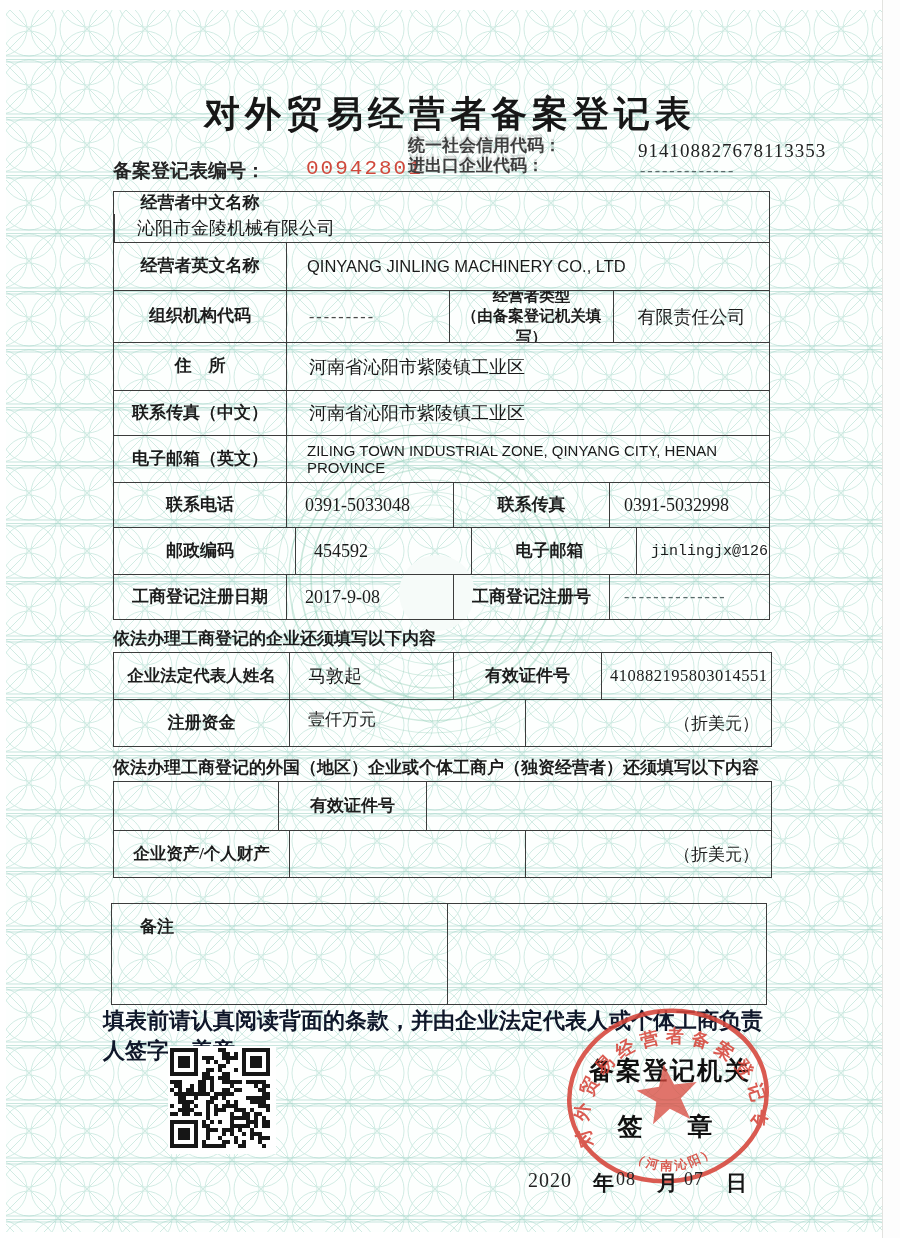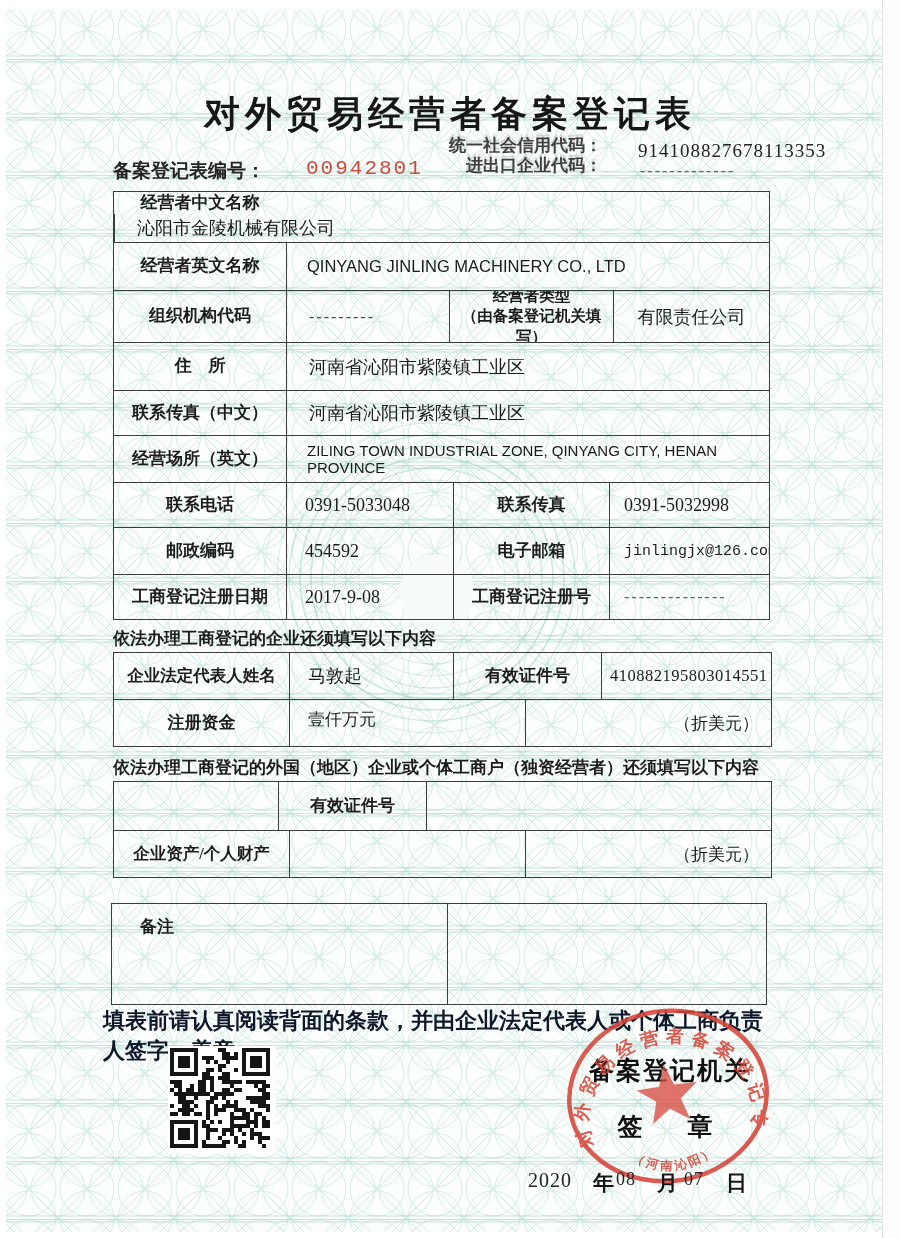--- a/index.html
+++ b/index.html
@@ -11,21 +11,21 @@
   .edge-strip{position:absolute;left:882px;top:0;width:18px;height:1238px;background:#fdfdfd;border-left:1px solid #e3e3e0;z-index:1;}
   .layer{position:absolute;left:0;top:0;width:900px;height:1238px;z-index:2;}
 
   .title{
     position:absolute;left:110px;top:90px;width:680px;text-align:center;
     font-family:"Liberation Sans","DejaVu Sans",sans-serif;font-weight:bold;
     font-size:36px;letter-spacing:5px;color:#171717;
   }
   .regline{position:absolute;left:113px;top:158px;font-family:"Liberation Sans","DejaVu Sans",sans-serif;font-weight:bold;font-size:19px;color:#232323;}
   .regno{position:absolute;left:306px;top:157px;font-family:"Liberation Mono","DejaVu Sans Mono",monospace;font-size:21px;letter-spacing:2px;color:#d0483b;}
-  .codes{position:absolute;left:380px;top:136px;width:222px;text-align:right;font-family:"Liberation Sans","DejaVu Sans",sans-serif;font-weight:bold;font-size:17px;color:#3e3e3e;line-height:20px;text-shadow:0 -3px 1px rgba(90,90,90,.25);}
+  .codes{position:absolute;left:408px;top:136px;width:222px;font-family:"Liberation Sans","DejaVu Sans",sans-serif;font-weight:bold;font-size:17px;color:#3e3e3e;line-height:20px;text-shadow:0 -3px 1px rgba(90,90,90,.25);}
   .codeval{position:absolute;left:638px;top:140px;font-size:19px;letter-spacing:1px;color:#222;}
   .iedash{position:absolute;left:640px;top:162px;font-size:16px;letter-spacing:2px;color:#5a6a6a;}
 
   .tbl{position:absolute;border:1.6px solid #3c3c3c;background:transparent;}
   .row{display:flex;border-top:1.6px solid #3c3c3c;}
   .row:first-child{border-top:none;}
   .cell{border-left:1.6px solid #3c3c3c;display:flex;align-items:center;box-sizing:border-box;overflow:hidden;}
   .cell:first-child{border-left:none;}
   .lab{justify-content:center;text-align:center;font-weight:600;font-size:17px;color:#1c1c1c;line-height:1.3;}
   .lab2{font-size:15.5px;}
@@ -121,30 +121,30 @@
     </div>
     <div class="row" style="height:47px;">
       <div class="cell lab" style="width:172px;">住　所</div>
       <div class="cell val" style="flex:1;">河南省沁阳市紫陵镇工业区</div>
     </div>
     <div class="row" style="height:44px;">
       <div class="cell lab" style="width:172px;">联系传真（中文）</div>
       <div class="cell val" style="flex:1;">河南省沁阳市紫陵镇工业区</div>
     </div>
     <div class="row" style="height:46px;">
-      <div class="cell lab" style="width:172px;">经营场所（英文）</div>
+      <div class="cell lab" style="width:172px;">电子邮箱（英文）</div>
       <div class="cell val val-en" style="flex:1;">ZILING TOWN INDUSTRIAL ZONE, QINYANG CITY, HENAN PROVINCE</div>
     </div>
     <div class="row" style="height:44px;">
       <div class="cell lab" style="width:172px;">联系电话</div>
       <div class="cell val" style="width:167px;padding-left:18px;">0391-5033048</div>
       <div class="cell lab" style="width:156px;">联系传真</div>
       <div class="cell val" style="flex:1;padding-left:14px;">0391-5032998</div>
     </div>
-    <div class="row" style="height:46px;">
+    <div class="row" style="height:46px;gap:9px;">
       <div class="cell lab" style="width:172px;">邮政编码</div>
       <div class="cell val" style="width:167px;padding-left:18px;">454592</div>
       <div class="cell lab" style="width:156px;">电子邮箱</div>
       <div class="cell email" style="flex:1;">jinlingjx@126.com</div>
     </div>
     <div class="row" style="height:44px;">
       <div class="cell lab" style="width:172px;">工商登记注册日期</div>
       <div class="cell val" style="width:167px;padding-left:18px;">2017-9-08</div>
       <div class="cell lab" style="width:156px;">工商登记注册号</div>
       <div class="cell val dash" style="flex:1;padding-left:14px;color:#5a6a6a;">--------------</div>

